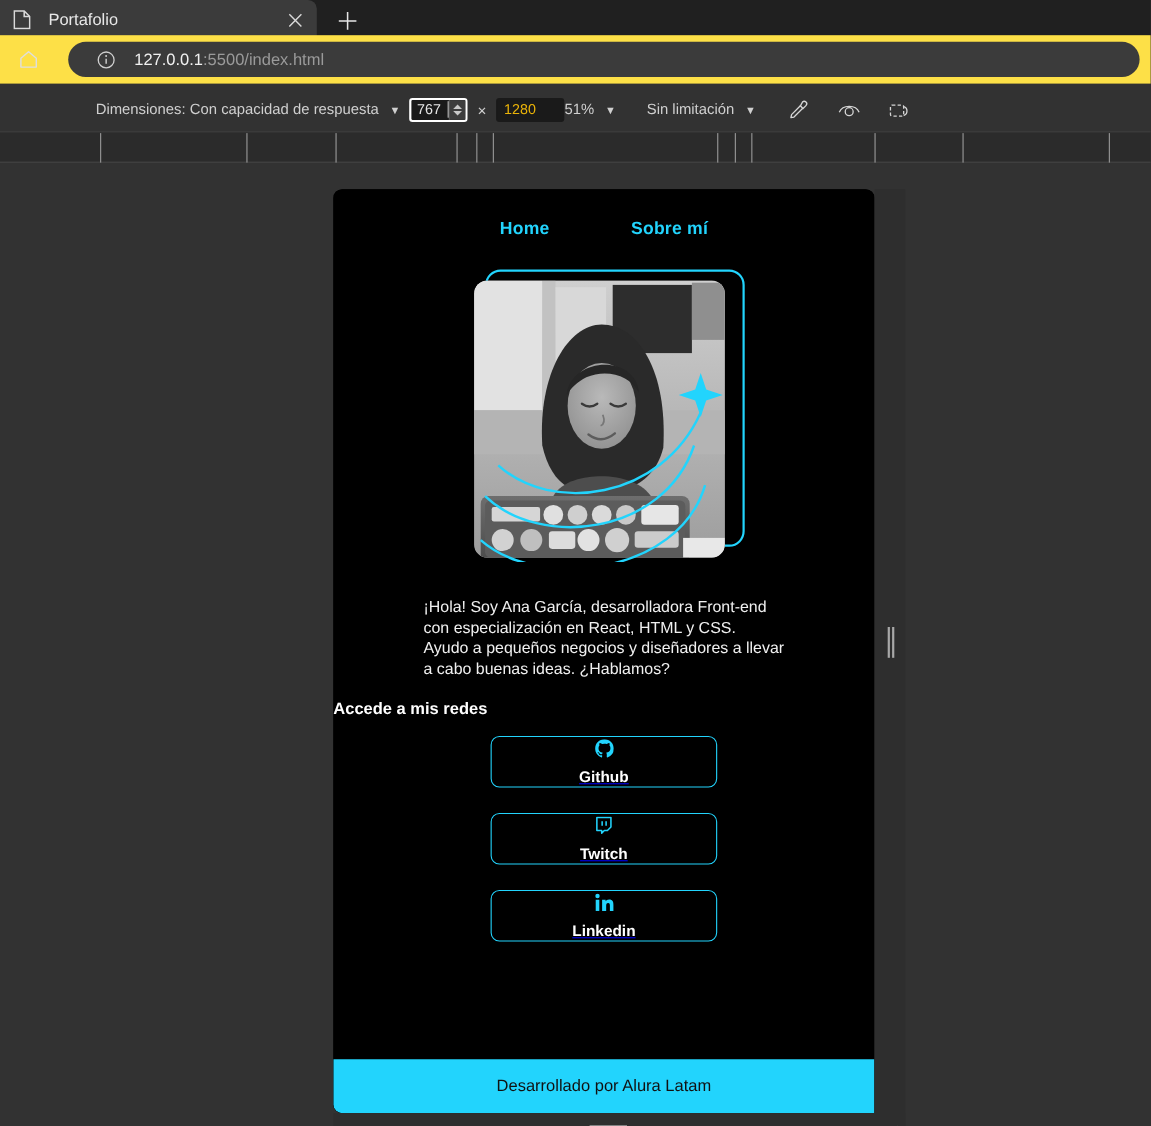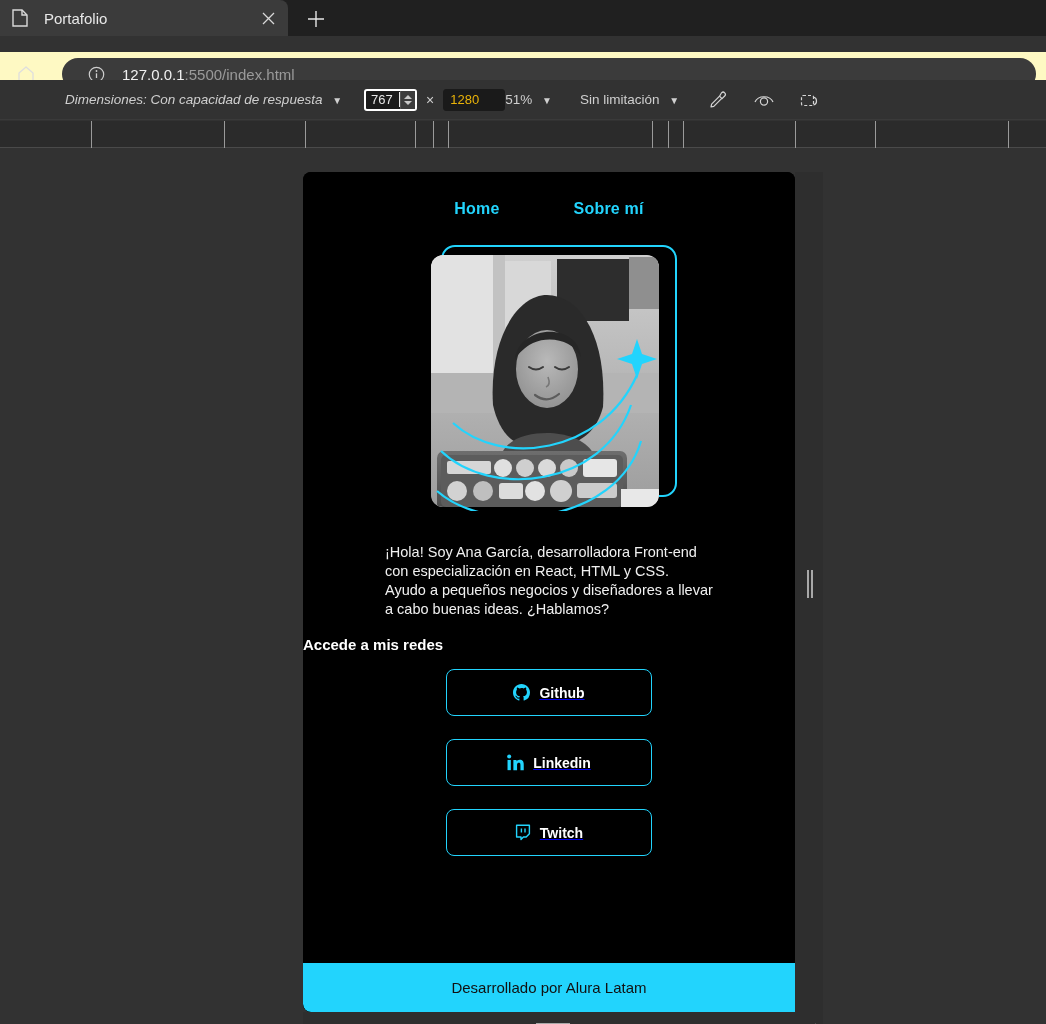--- a/index.html
+++ b/index.html
@@ -34,22 +34,22 @@
     color: #d8d8d8; font-size: 16px; line-height: 1;
   }
   .newtab {
     position: absolute; left: 296px; top: 4px;
     width: 40px; height: 30px;
     display: flex; align-items: center; justify-content: center;
     color: #e0e0e0; font-size: 22px; font-weight: 300; line-height: 1;
   }
 
   .navbar {
-    position: absolute; left: 0; top: 52px; width: 1046px; height: 44px;
-    background: #fef9c3;
+    position: absolute; left: 0; top: 32px; width: 1046px; height: 44px;
+    background: #fde047;
     display: flex; align-items: center;
   }
   .home-btn {
     width: 28px; height: 28px; margin-left: 12px;
     display: flex; align-items: center; justify-content: center;
     color: #dedede;
   }
   .urlbar {
     margin-left: 22px; height: 32px; flex: 1; margin-right: 10px;
     background: #3b3b3b; border-radius: 16px;
@@ -67,25 +67,25 @@
   .url-text b { color: #f0f0f0; font-weight: 400; }
 
   
   .devtoolbar {
     position: absolute; left: 0; top: 80px; width: 1046px; height: 40px;
     background: #323232;
     display: flex; align-items: center;
     border-bottom: 1px solid #3a3a3a;
   }
   .dt-dim-label {
-    margin-left: 65px; font-size: 13.5px; color: #cfcfcf; white-space: nowrap; font-style: italic;
+    margin-left: 87px; font-size: 13.5px; color: #cfcfcf; white-space: nowrap;
   }
   .caret { font-size: 10px; margin-left: 6px; color: #d0d0d0; }
   .dt-size-box {
-    margin-left: 22px; height: 22px; width: 53px;
+    margin-left: 8px; height: 22px; width: 53px;
     background: #1a1a1a; border: 2px solid #ffffff; border-radius: 3px;
     display: flex; align-items: center; position: relative;
   }
   .dt-size-val {
     font-size: 13px; color: #e6e6e6; padding-left: 5px; flex: 1;
   }
   .dt-caret-cursor {
     width: 1px; height: 15px; background: #e8e8e8;
   }
   .spinner {
@@ -203,21 +203,21 @@
   }
   .redes-title {
     margin-top: 18px; 
     font-size: 15px; font-weight: bold; color: #ffffff;
   }
   .social-list { margin-top: 16px; }
   .social-btn {
     width: 206px; height: 47px; margin: 0 auto 23px;
     border: 1.5px solid #22d4fd; border-radius: 8px;
     background: #000000;
-    display: flex; align-items: center; justify-content: center; gap: 9px;
+    display: flex; align-items: center; justify-content: center; gap: 9px; flex-direction: column;
   }
   .social-btn .lbl { color: #ffffff; font-size: 14px; font-weight: bold; }
   .social-btn .ico { color: #22d4fd; display: flex; align-items: center; }
 
   .footer {
     position: absolute; left: 0; bottom: 0; width: 492px; height: 49px;
     background: #22d4fd;
     display: flex; align-items: center; justify-content: center;
     border-bottom-left-radius: 8px;
   }
@@ -426,36 +426,36 @@
           <a class="social-btn" href="#">
             <span class="ico">
               <svg width="17" height="17" viewBox="0 0 16 16" fill="#22d4fd">
                 <path d="M8 0C3.58 0 0 3.58 0 8c0 3.54 2.29 6.53 5.47 7.59.4.07.55-.17.55-.38 0-.19-.01-.82-.01-1.49-2.01.37-2.53-.49-2.69-.94-.09-.23-.48-.94-.82-1.13-.28-.15-.68-.52-.01-.53.63-.01 1.08.58 1.23.82.72 1.21 1.87.87 2.33.66.07-.52.28-.87.51-1.07-1.78-.2-3.64-.89-3.64-3.95 0-.87.31-1.59.82-2.15-.08-.2-.36-1.02.08-2.12 0 0 .67-.21 2.2.82a7.4 7.4 0 0 1 2-.27c.68 0 1.36.09 2 .27 1.53-1.04 2.2-.82 2.2-.82.44 1.1.16 1.92.08 2.12.51.56.82 1.27.82 2.15 0 3.07-1.87 3.75-3.65 3.95.29.25.54.73.54 1.48 0 1.07-.01 1.93-.01 2.2 0 .21.15.46.55.38A8.01 8.01 0 0 0 16 8c0-4.42-3.58-8-8-8Z"></path>
               </svg>
             </span>
             <span class="lbl">Github</span>
           </a>
           <a class="social-btn" href="#">
             <span class="ico">
+              <svg width="16" height="17" viewBox="0 0 16 17" fill="none" stroke="#22d4fd" stroke-width="1.4">
+                <path d="M1.6 1.2h12.8v8.6l-3.2 3.2H8.4L6 15.4v-2.4H1.6z" stroke-linejoin="round"></path>
+                <path d="M6.4 4.6v4M10 4.6v4"></path>
+              </svg>
+            </span>
+            <span class="lbl">Twitch</span>
+          </a>
+          <a class="social-btn" href="#">
+            <span class="ico">
               <svg width="17" height="17" viewBox="0 0 16 16" fill="#22d4fd">
                 <rect x="0.5" y="5.6" width="3.1" height="9.6"></rect>
                 <circle cx="2.05" cy="2.4" r="1.9"></circle>
                 <path d="M6 5.6h3v1.35c.42-.78 1.45-1.6 2.98-1.6 3.19 0 3.78 2.1 3.78 4.82v5.03h-3.1v-4.46c0-1.06-.02-2.43-1.48-2.43-1.48 0-1.71 1.16-1.71 2.36v4.53H6z"></path>
               </svg>
             </span>
             <span class="lbl">Linkedin</span>
-          </a>
-          <a class="social-btn" href="#">
-            <span class="ico">
-              <svg width="16" height="17" viewBox="0 0 16 17" fill="none" stroke="#22d4fd" stroke-width="1.4">
-                <path d="M1.6 1.2h12.8v8.6l-3.2 3.2H8.4L6 15.4v-2.4H1.6z" stroke-linejoin="round"></path>
-                <path d="M6.4 4.6v4M10 4.6v4"></path>
-              </svg>
-            </span>
-            <span class="lbl">Twitch</span>
           </a>
         </div>
 
         <div class="footer">
           <span>Desarrollado por Alura Latam</span>
         </div>
 
       </div>
     </div>
 

